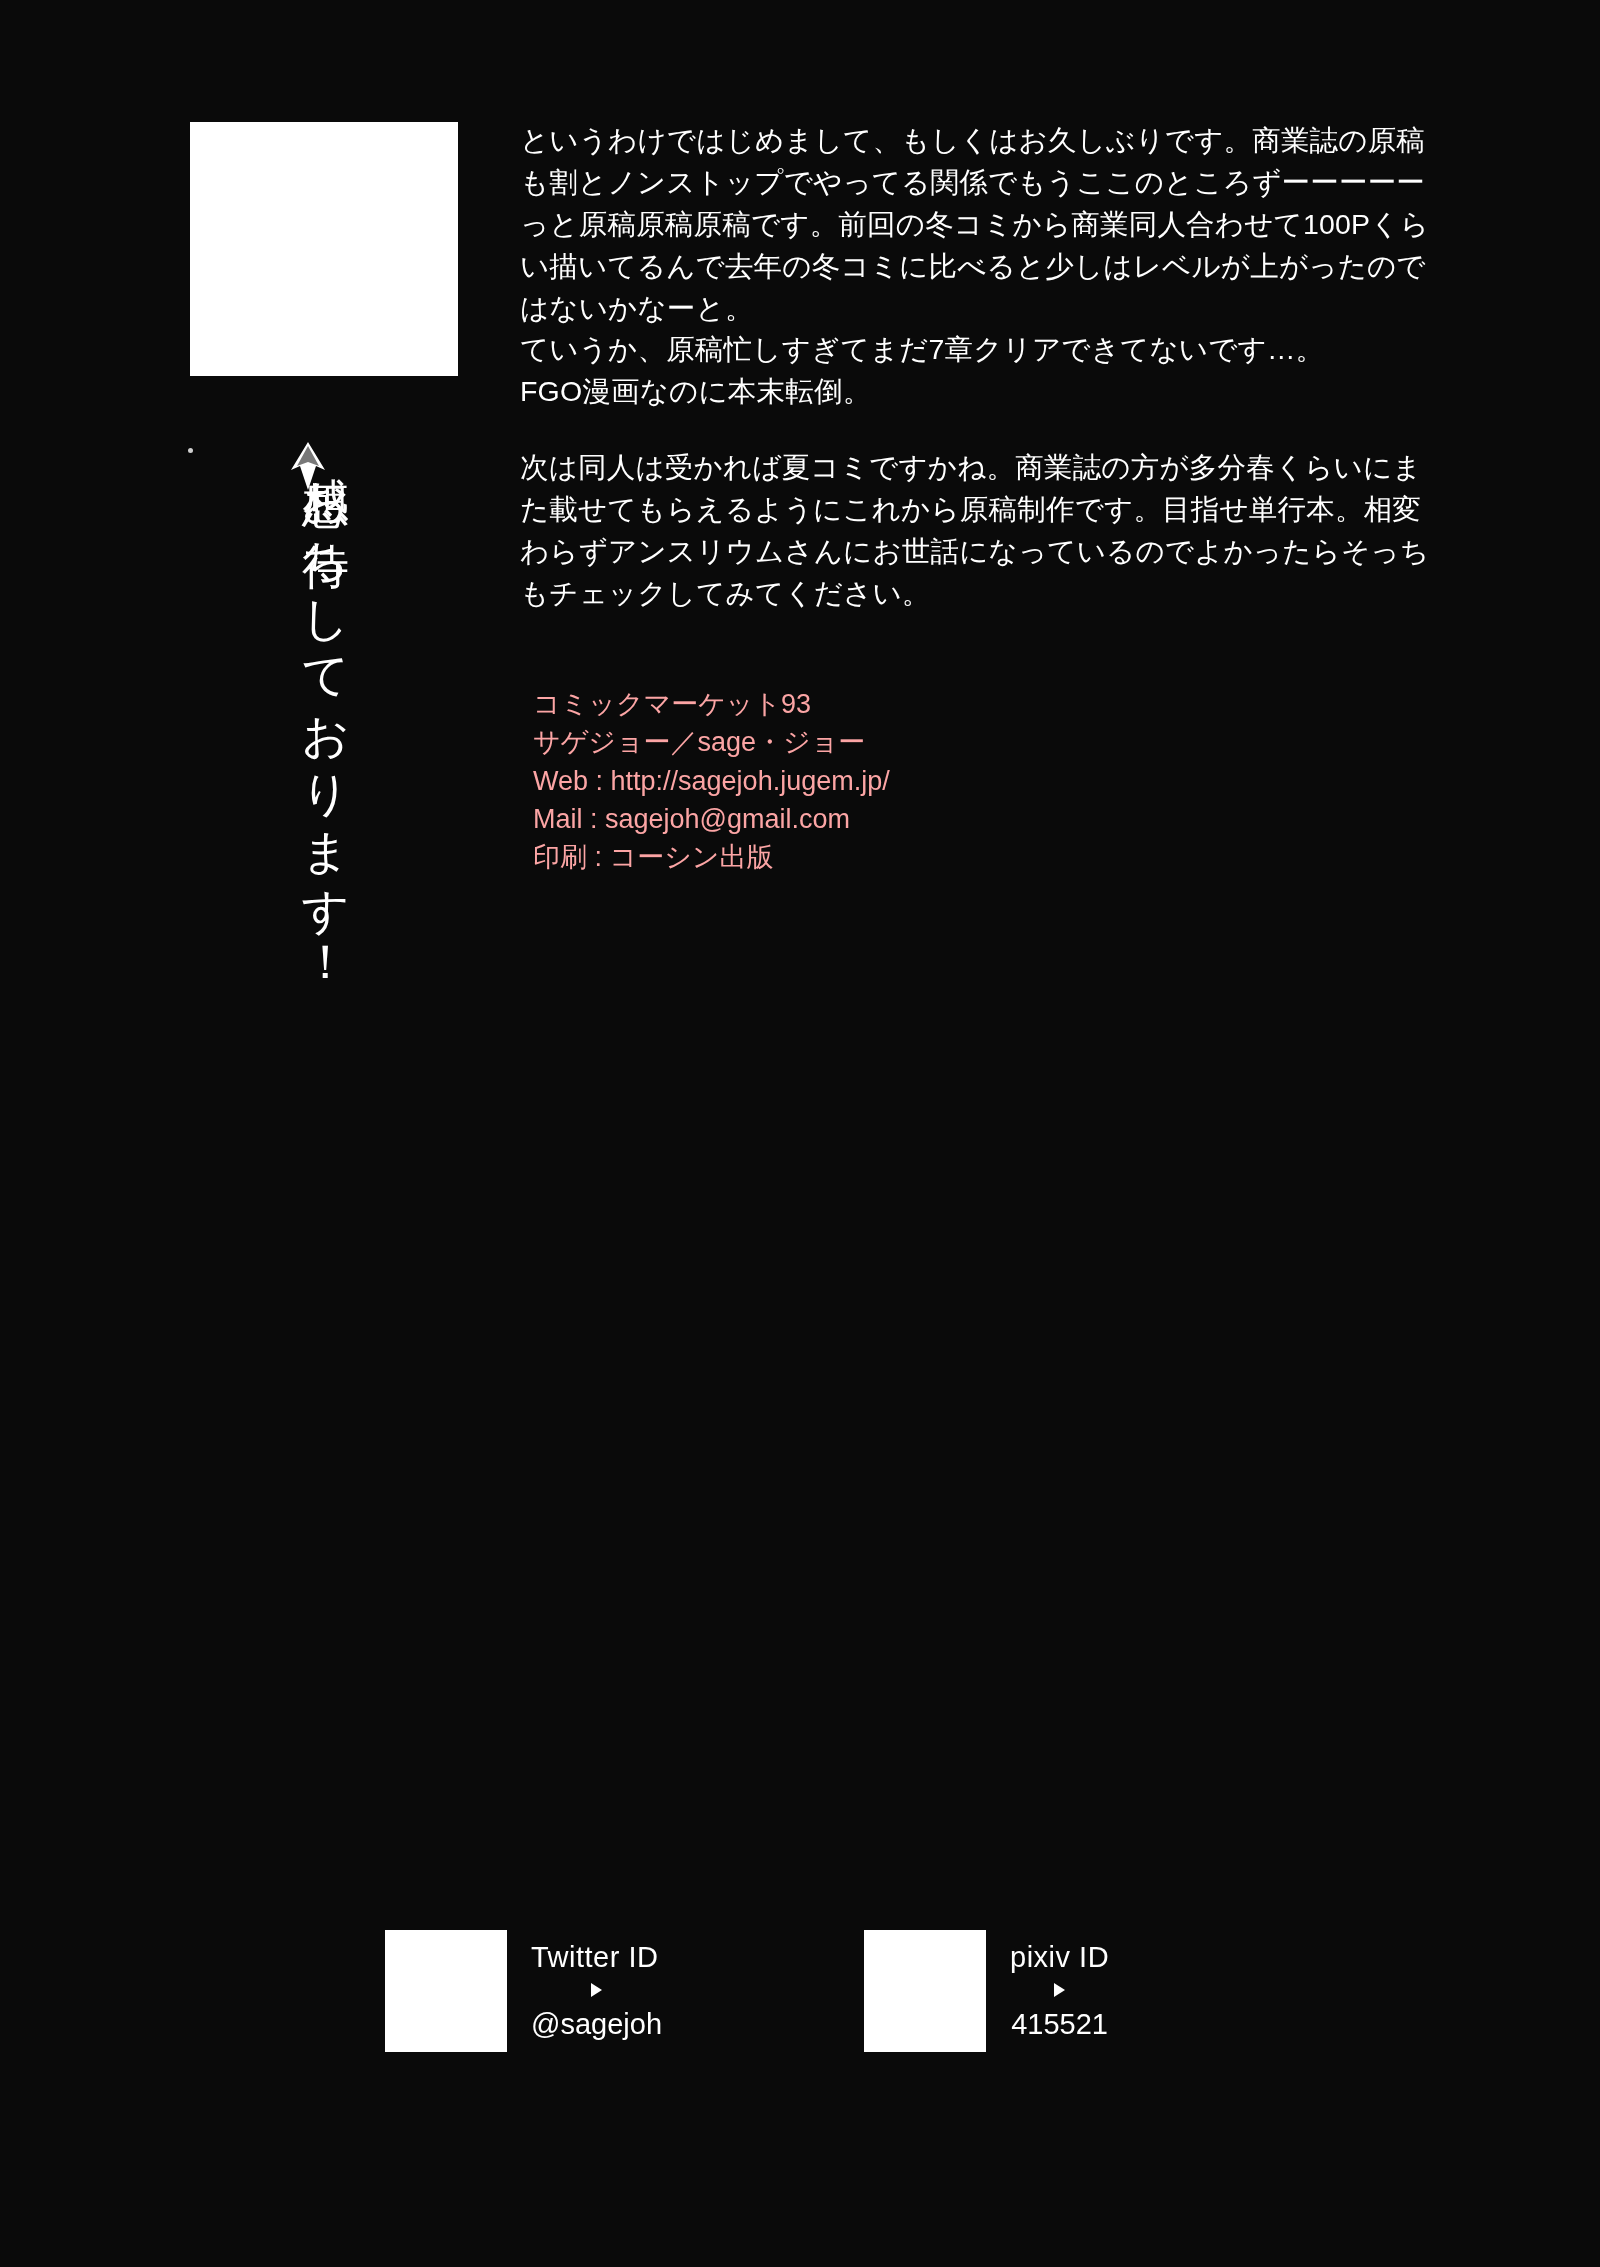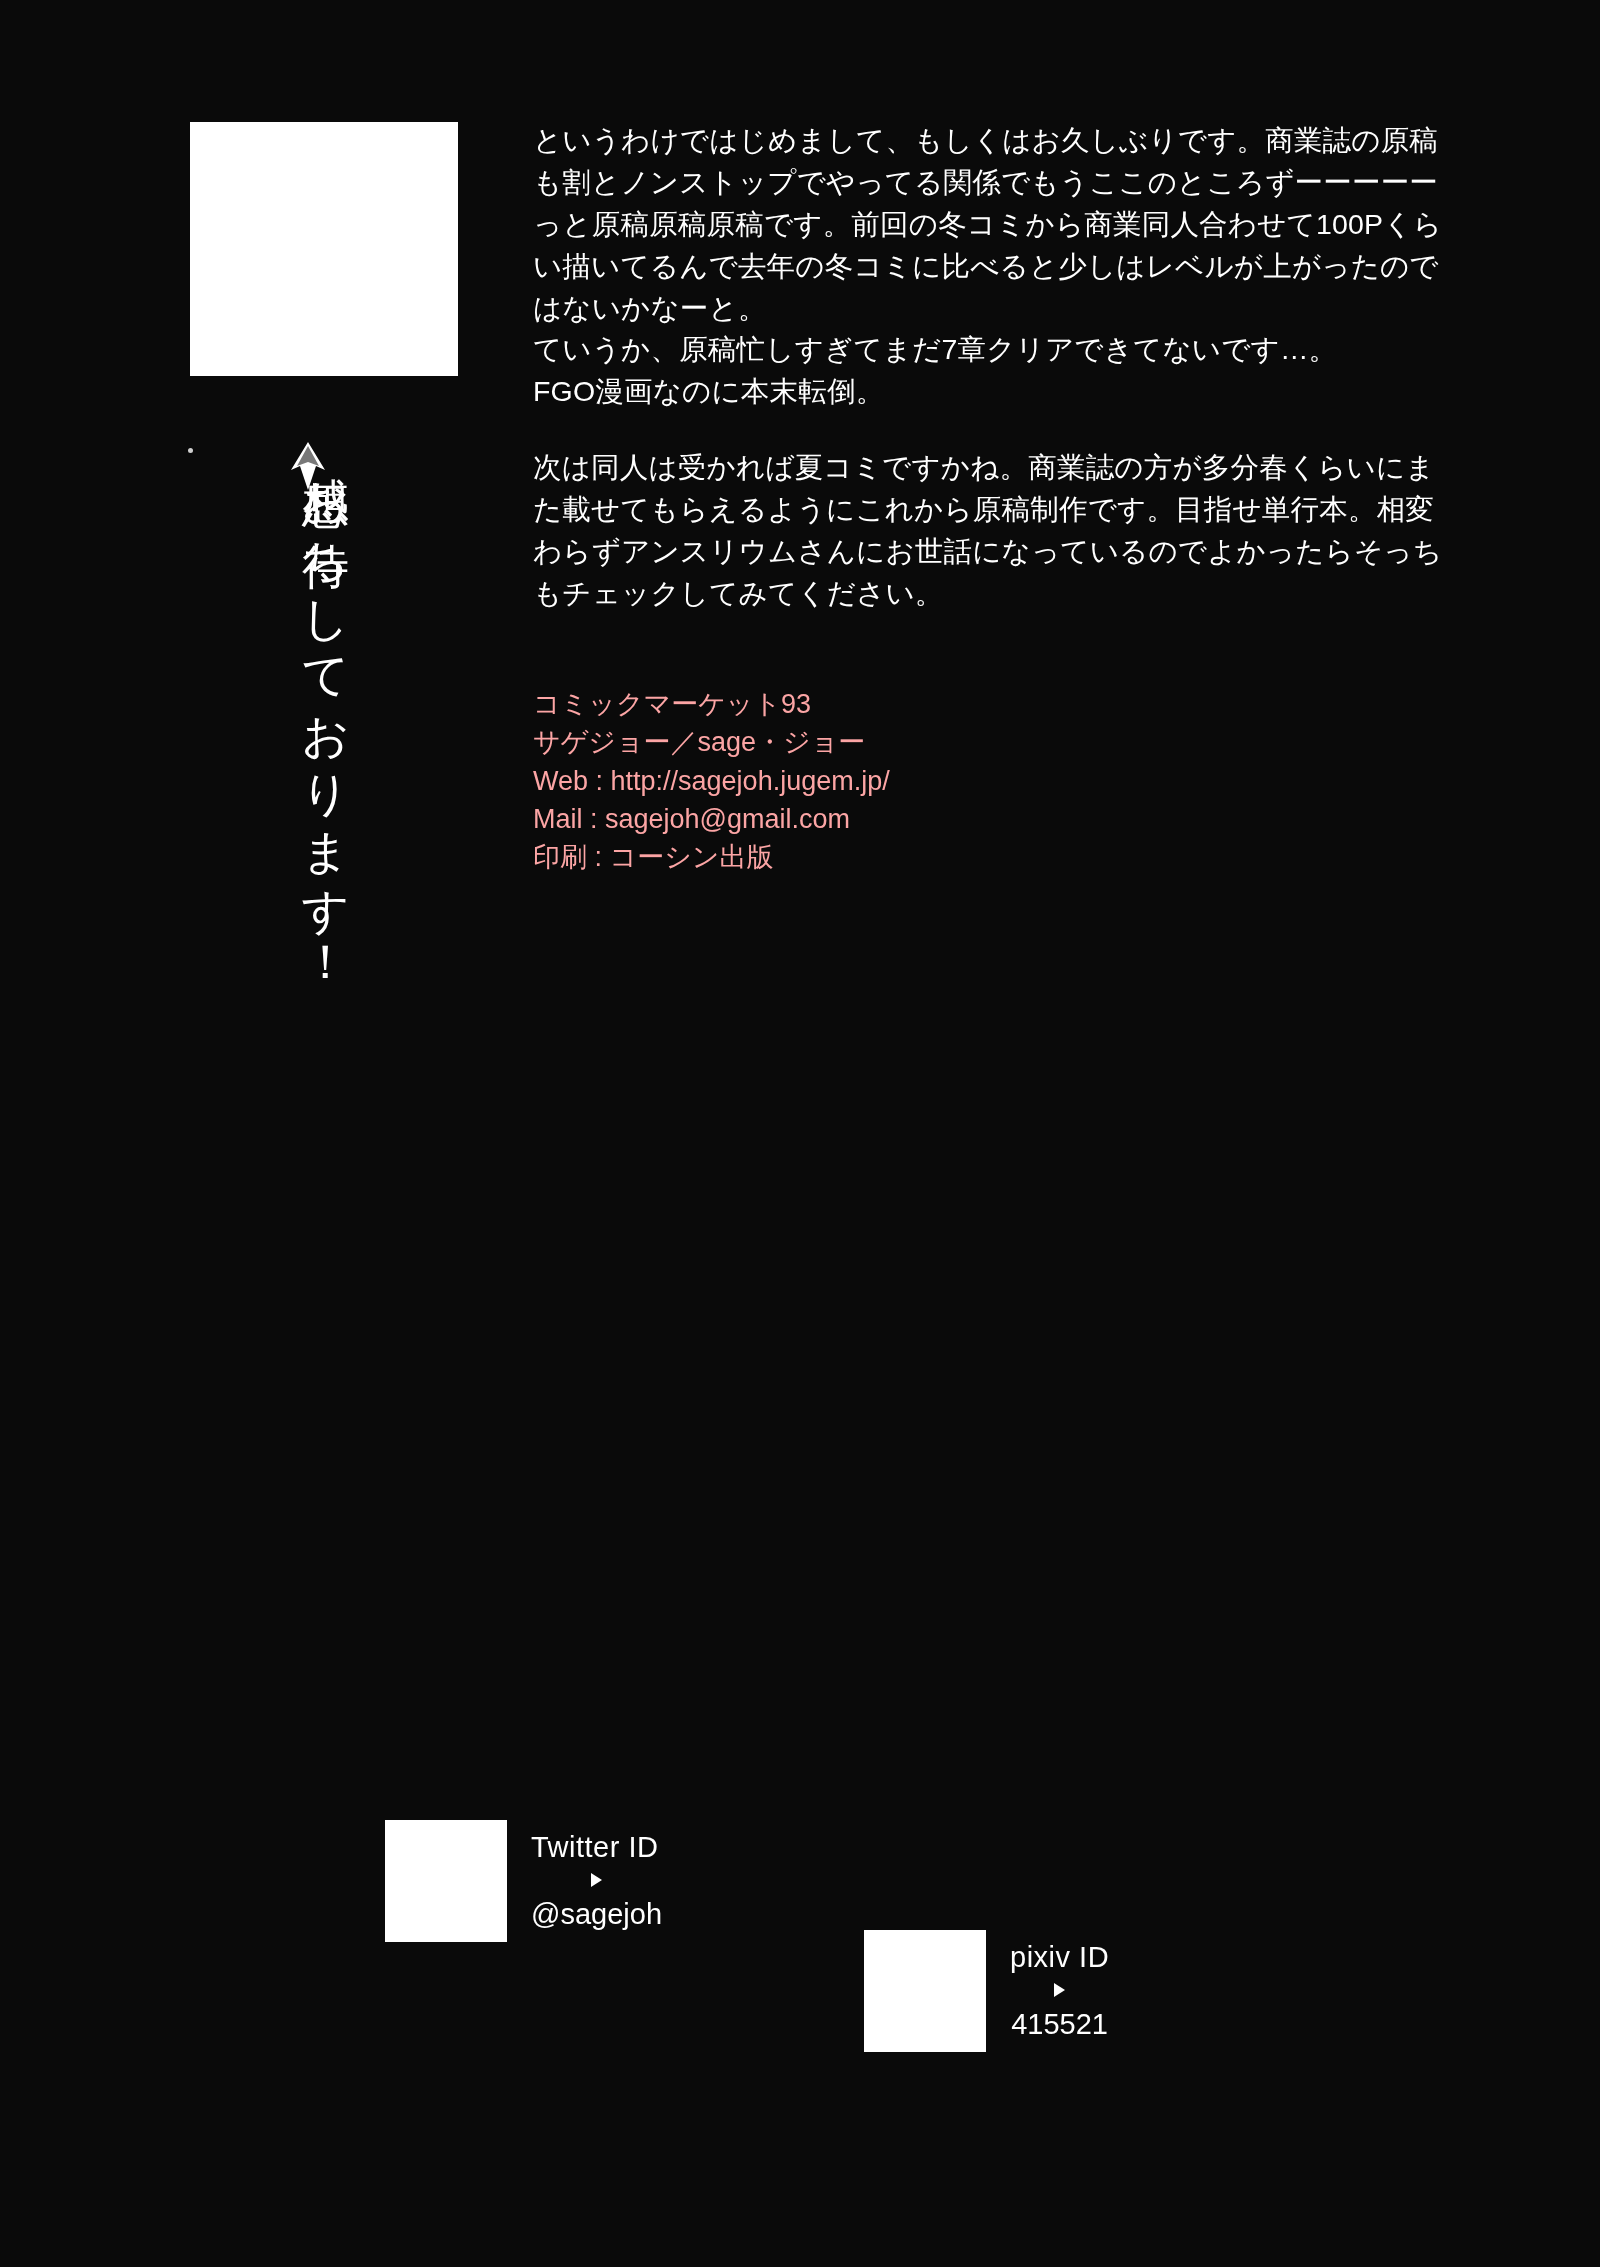--- a/index.html
+++ b/index.html
@@ -82,21 +82,21 @@
     top: 448px;
     width: 5px;
     height: 5px;
     background: #cfcfcf;
     border-radius: 50%;
   }
 
   
   #body-text {
     position: absolute;
-    left: 533px;
+    left: 520px;
     top: 120px;
     width: 930px;
     font-size: 28.5px;
     line-height: 1.47;
     color: #ffffff;
     letter-spacing: 0.2px;
   }
   #body-text p {
     margin: 0;
   }
@@ -114,21 +114,21 @@
     color: #fca5a5;
   }
   #credits div { margin: 0; }
 
   
   .footer-block {
     position: absolute;
     display: flex;
     align-items: center;
   }
-  #footer-twitter { left: 385px; top: 1820px; align-items: center; }
+  #footer-twitter { left: 385px; top: 1930px; align-items: center; }
   #footer-pixiv  { left: 864px; top: 1930px; }
 
   .footer-qr {
     width: 122px;
     height: 122px;
     padding: 9px;
     box-sizing: border-box;
     background: #ffffff;
   }
   .footer-labels {

